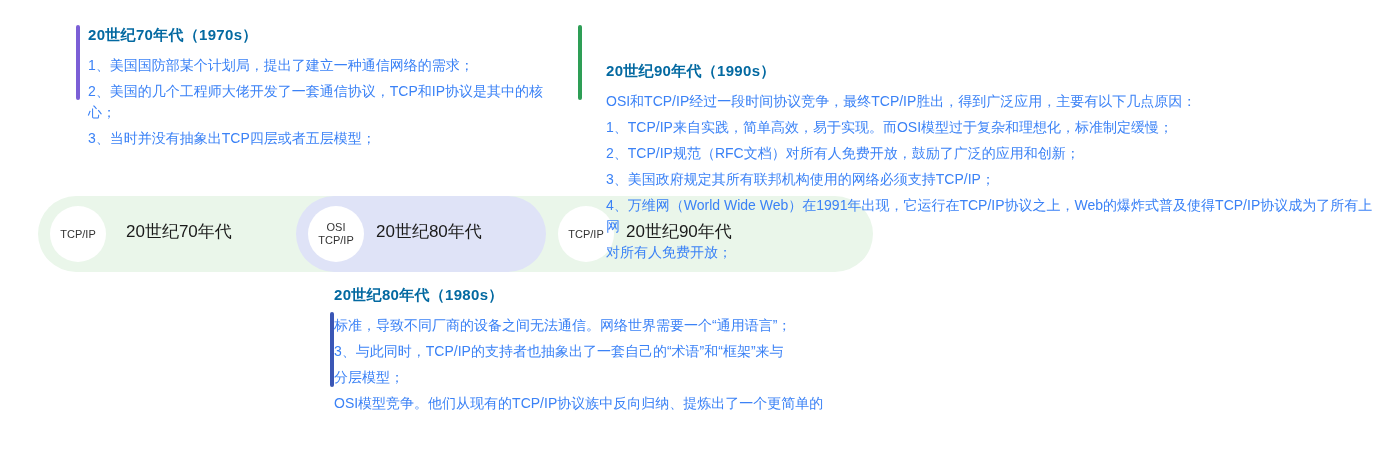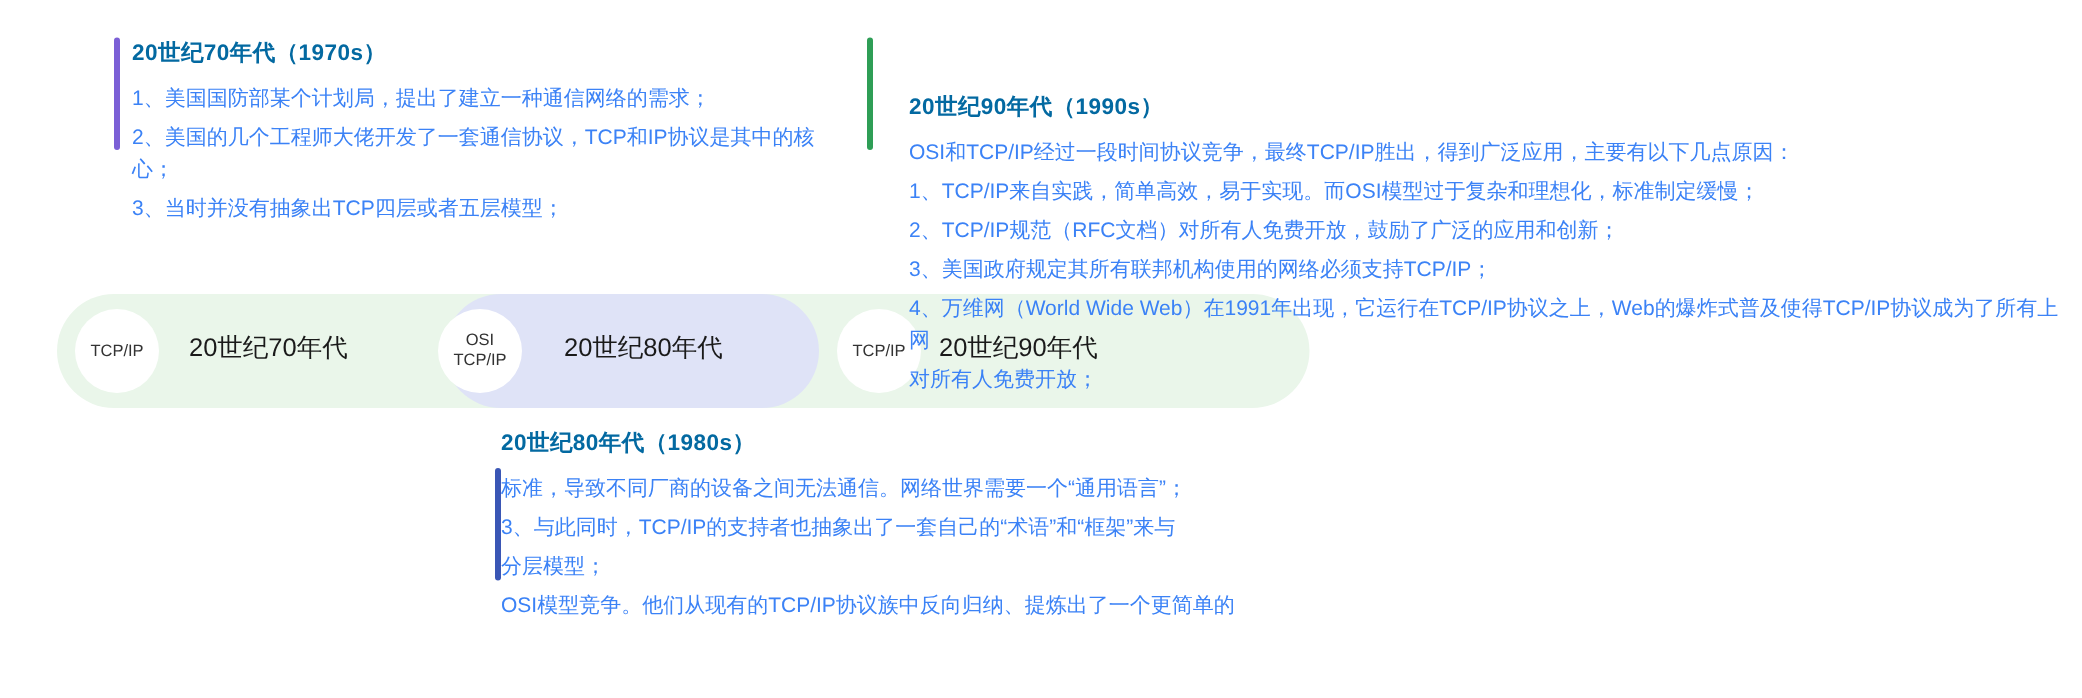--- a/index.html
+++ b/index.html
@@ -53,21 +53,21 @@
     display: flex;
     flex-direction: column;
     align-items: center;
     justify-content: center;
     font-size: 11px;
     line-height: 13px;
     color: #333333;
     text-align: center;
   }
   .node-1 { left: 12px; }
-  .node-2 { left: 254px; }
+  .node-2 { left: 270px; }
   .node-3 { left: 520px; }
 
   .era-label {
     position: absolute;
     top: 24px;
     font-size: 17px;
     color: #1a1a1a;
     white-space: nowrap;
     text-align: right;
   }

